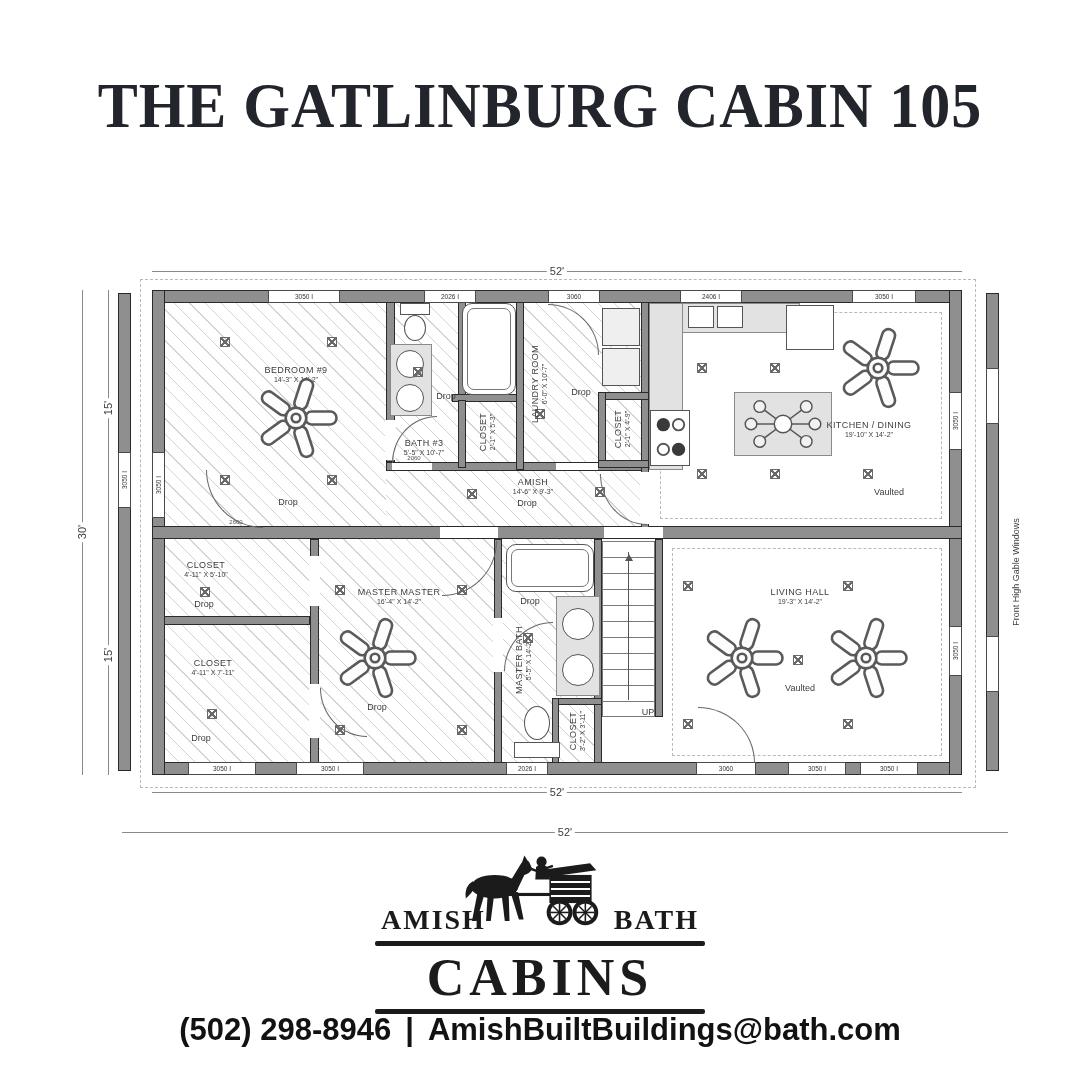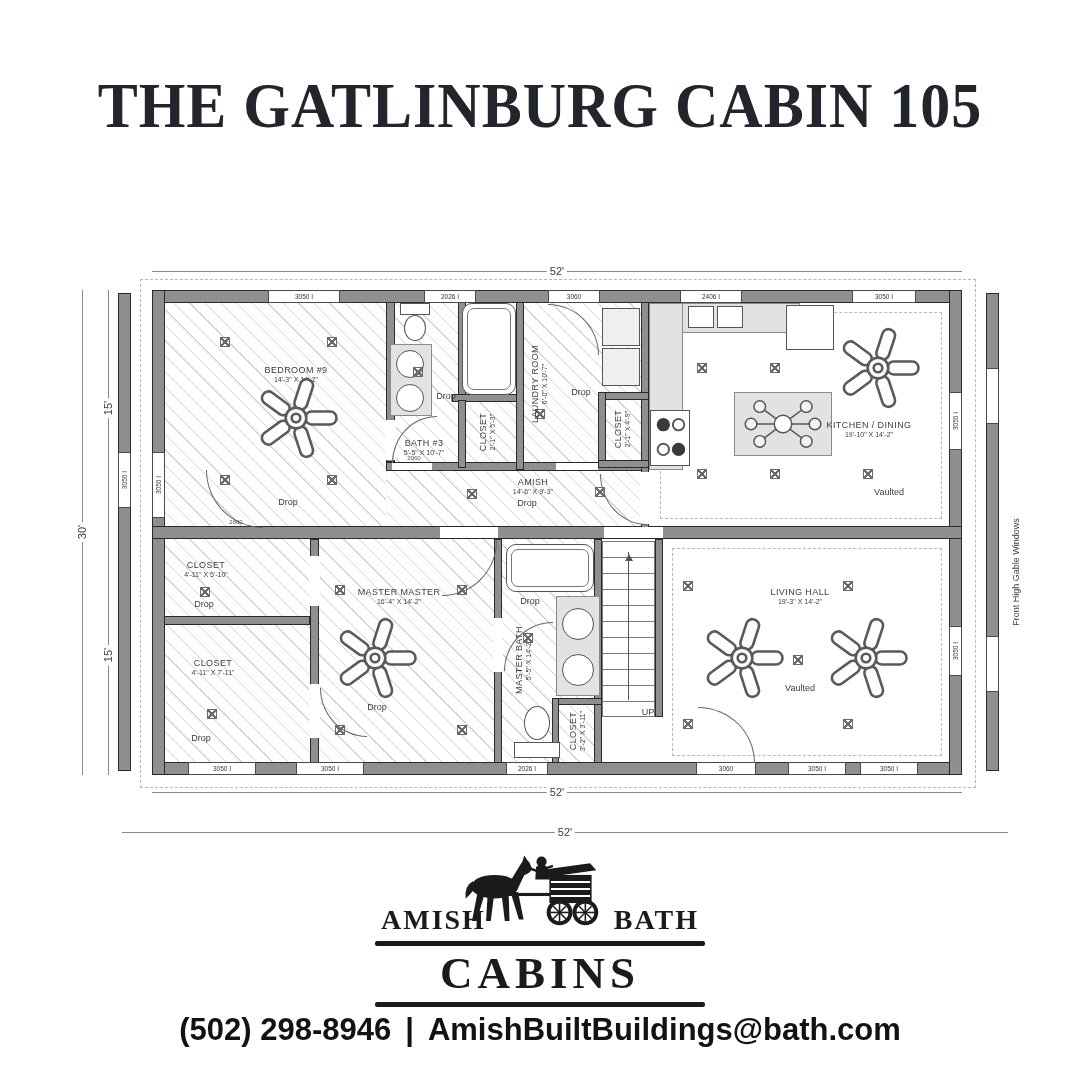--- a/index.html
+++ b/index.html
@@ -53,21 +53,21 @@
   .stair-arrow{position:absolute;width:0;border-left:1px solid #555;z-index:4;}
   .stair-arrow::before{content:"";position:absolute;top:-2px;left:-4px;
           border:4px solid transparent;border-bottom:7px solid #555;}
   .doorlbl{position:absolute;font-size:6px;color:#555;transform:translate(-50%,-50%);z-index:5;}
   
   .logo{position:absolute;left:50%;top:852px;transform:translateX(-50%);width:330px;text-align:center;color:#1b1b1b;}
   .logo-art{position:absolute;top:-6px;left:50%;transform:translateX(-50%);width:180px;height:86px;z-index:2;}
   .logo-row{display:flex;justify-content:space-between;padding:52px 6px 0 6px;
             font-family:"Liberation Serif",serif;font-weight:700;font-size:28px;letter-spacing:2px;}
   .logo-bar{height:5px;background:#1b1b1b;margin:5px 0;border-radius:2px;}
-  .logo-cabins{font-family:"Liberation Serif",serif;font-weight:700;font-size:45px;
+  .logo-cabins{font-family:"Liberation Serif",serif;font-weight:700;font-size:52px;
                letter-spacing:5px;line-height:1.02;}
   
   .contact{position:absolute;top:1012px;left:0;width:100%;text-align:center;
            font-weight:700;font-size:31px;color:#121212;}
   .contact span{margin:0 7px;text-align:center;}
 </style>
 </head>
 <body>
 
 <div class="page">

